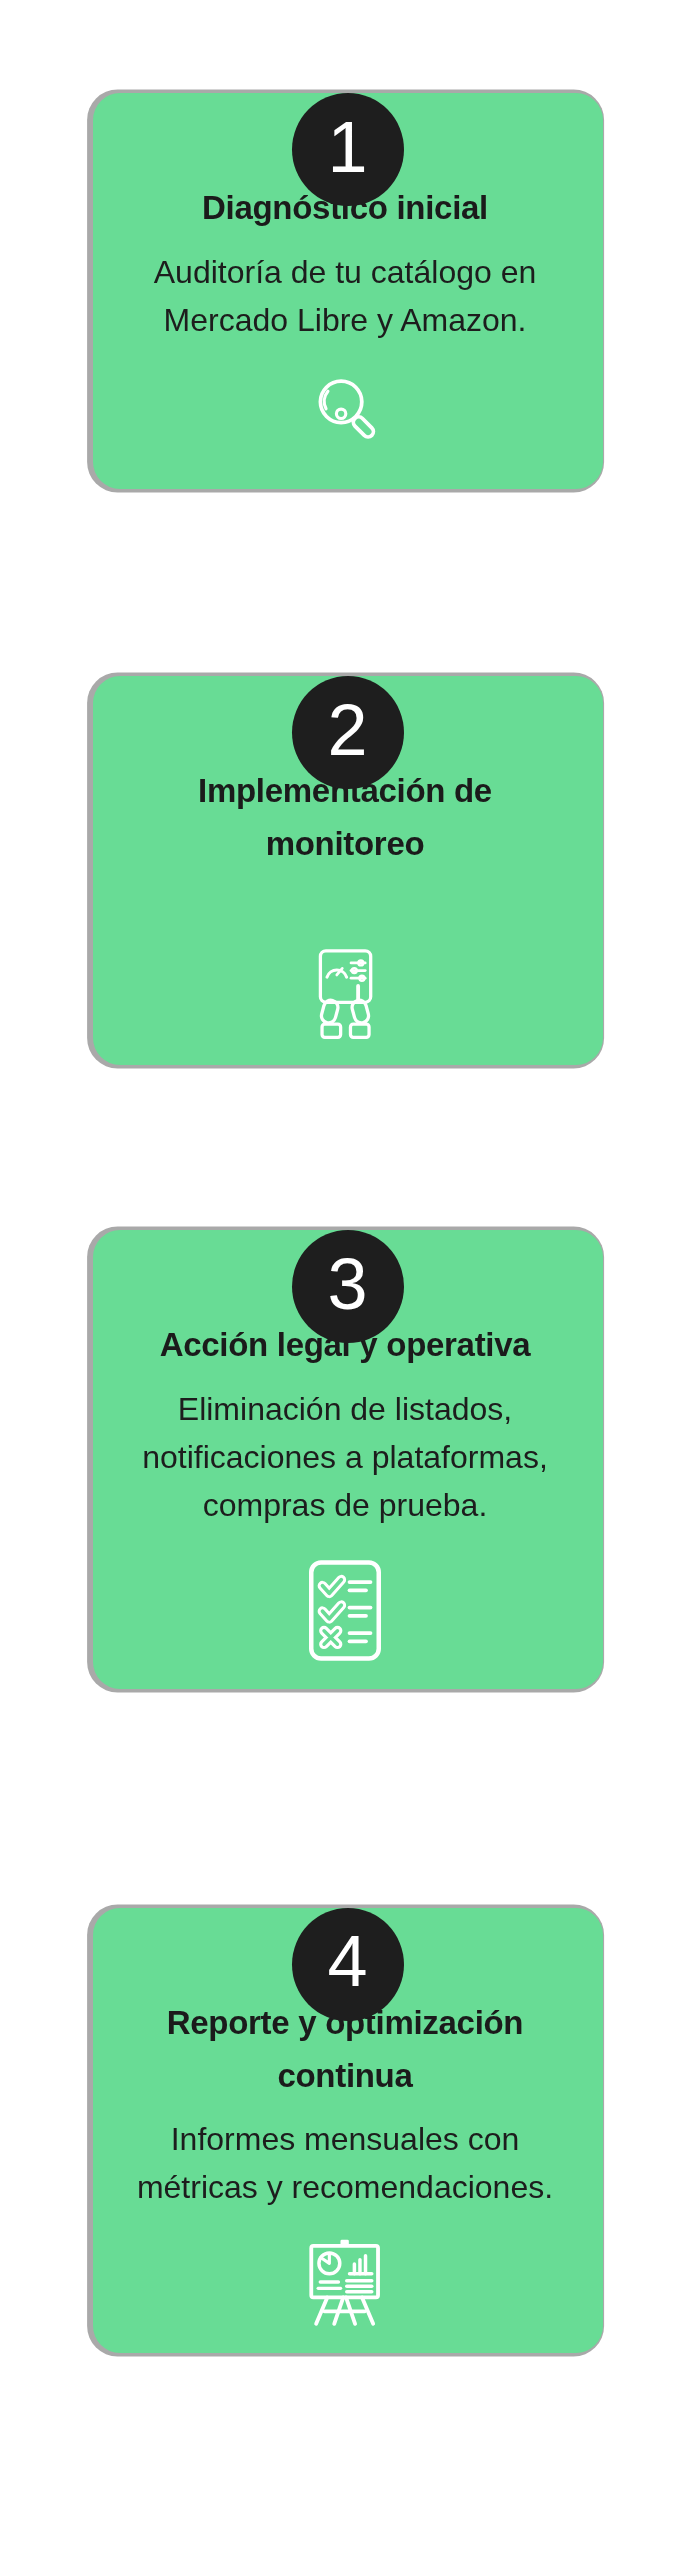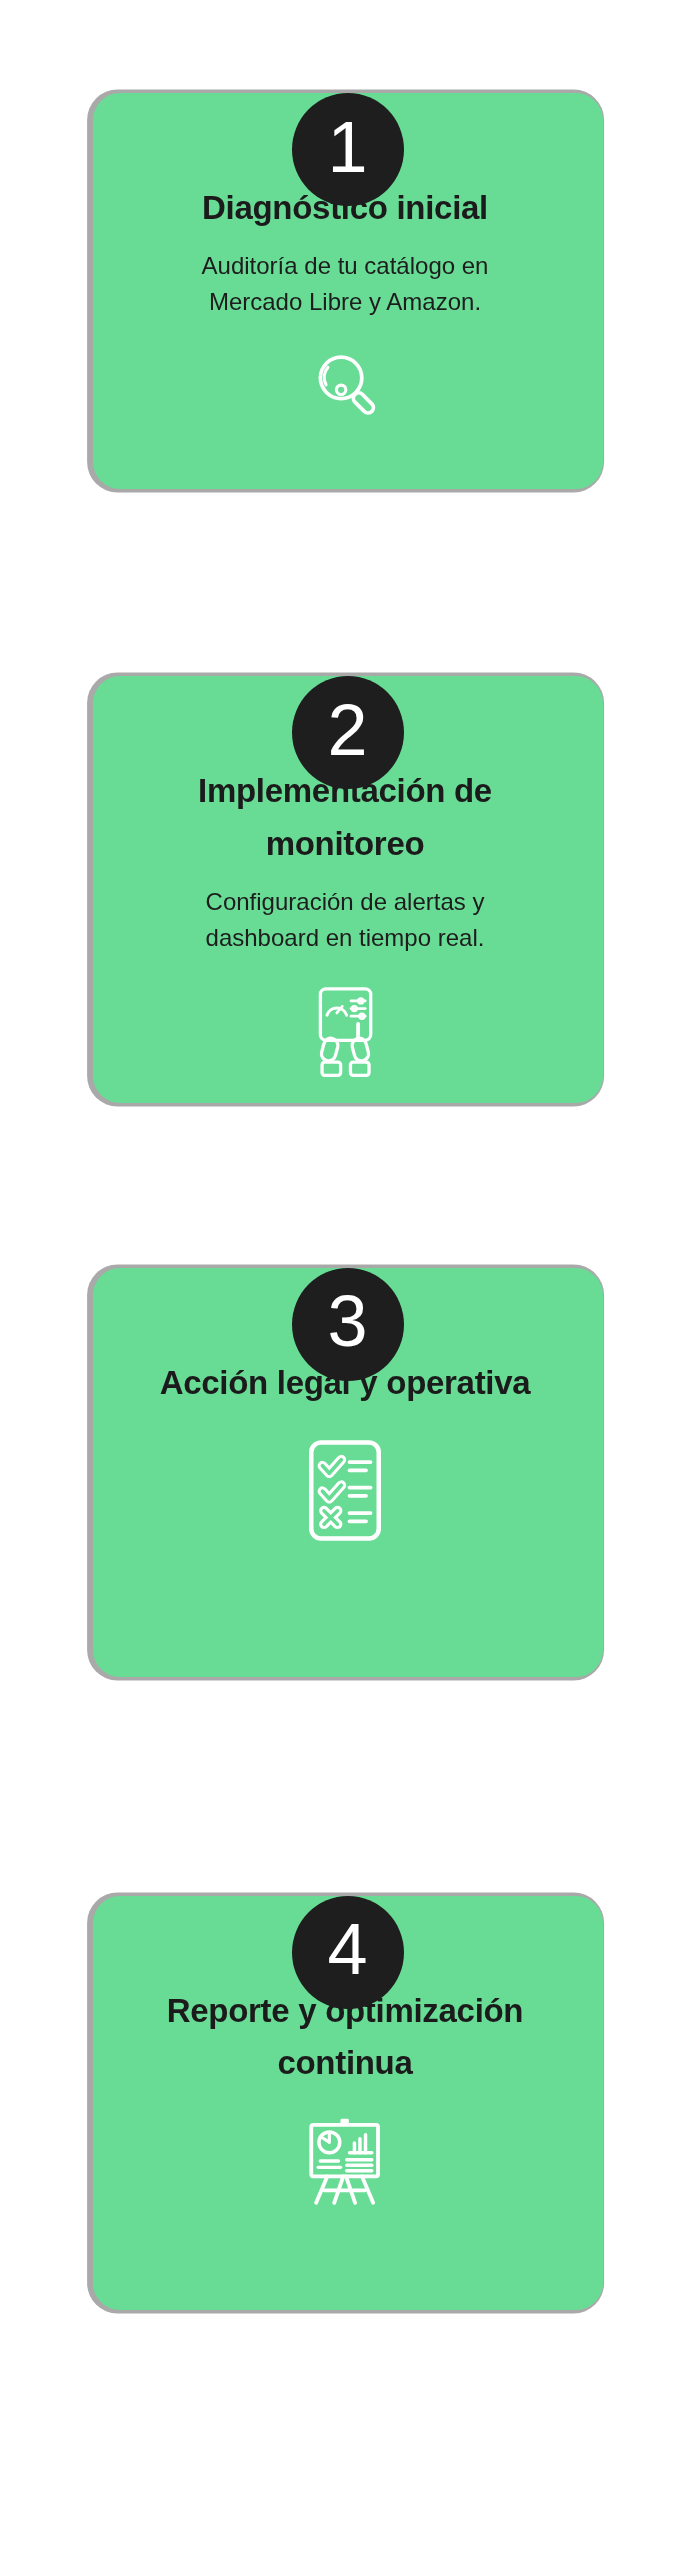--- a/index.html
+++ b/index.html
@@ -70,21 +70,21 @@
   .card-title {
     font-weight: 700;
     font-size: 33px;
     line-height: 1.6;
     letter-spacing: -0.3px;
     white-space: pre-line;
     color: #1b1b1b;
   }
   .card-desc {
     margin-top: 13px;
-    font-size: 24px;
+    font-size: 32px;
     line-height: 1.5;
     white-space: pre-line;
     color: #1d1d1d;
   }
   .icon-wrap {
     margin-top: 28px;
     display: flex;
     align-items: flex-end;
     justify-content: center;
   }
@@ -127,22 +127,20 @@
     </div>
   </section>
 
   <section class="step step-2">
     <div class="badge">
       <span class="num">2</span>
     </div>
     <div class="card">
       <h2 class="card-title">Implementación de
 monitoreo</h2>
-      <p class="card-desc">Configuración de alertas y
-dashboard en tiempo real.</p>
       <div class="icon-wrap">
         <svg width="82" height="94" viewBox="0 0 150 170">
           <rect class="stroke" x="30" y="8" width="92" height="94" rx="10" stroke-width="6"></rect>
           <path class="stroke" d="M 42 56 A 19 19 0 0 1 78 56" stroke-width="5.5"></path>
           <line class="stroke" x1="60" y1="52" x2="70" y2="40" stroke-width="5"></line>
           <line class="stroke" x1="86" y1="30" x2="112" y2="30" stroke-width="5"></line>
           <circle class="stroke" cx="104" cy="30" r="4.5" stroke-width="4.5"></circle>
           <line class="stroke" x1="86" y1="44" x2="112" y2="44" stroke-width="5"></line>
           <circle class="stroke" cx="92" cy="44" r="4.5" stroke-width="4.5"></circle>
           <line class="stroke" x1="86" y1="58" x2="112" y2="58" stroke-width="5"></line>
@@ -156,20 +154,23 @@
       </div>
     </div>
   </section>
 
   <section class="step step-3">
     <div class="badge">
       <span class="num">3</span>
     </div>
     <div class="card">
       <h2 class="card-title">Acción legal y operativa</h2>
+      <p class="card-desc">Eliminación de listados,
+notificaciones a plataformas,
+compras de prueba.</p>
       <div class="icon-wrap">
         <svg width="78" height="107" viewBox="0 0 104 142">
           <rect class="stroke" x="7" y="7" width="90" height="128" rx="13" stroke-width="6"></rect>
           <path class="stroke" d="M 22 38 l 9 10 l 16 -18" stroke-width="13"></path>
           <path class="stroke-green" d="M 22 38 l 9 10 l 16 -18" stroke-width="5"></path>
           <path class="stroke" d="M 22 72 l 9 10 l 16 -18" stroke-width="13"></path>
           <path class="stroke-green" d="M 22 72 l 9 10 l 16 -18" stroke-width="5"></path>
           <path class="stroke" d="M 24 98 l 18 18 M 42 98 l -18 18" stroke-width="13"></path>
           <path class="stroke-green" d="M 24 98 l 18 18 M 42 98 l -18 18" stroke-width="4.5"></path>
           <line class="stroke" x1="58" y1="33" x2="86" y2="33" stroke-width="5"></line>
@@ -183,20 +184,22 @@
     </div>
   </section>
 
   <section class="step step-4">
     <div class="badge">
       <span class="num">4</span>
     </div>
     <div class="card">
       <h2 class="card-title">Reporte y optimización
 continua</h2>
+      <p class="card-desc">Informes mensuales con
+métricas y recomendaciones.</p>
       <div class="icon-wrap">
         <svg width="80" height="89" viewBox="0 0 115 128">
           <rect class="fill-white" x="51" y="1" width="12" height="9" rx="2"></rect>
           <rect class="stroke" x="9" y="10" width="96" height="74" rx="3" stroke-width="5.5"></rect>
           <circle class="stroke" cx="35" cy="35" r="15" stroke-width="5"></circle>
           <path class="stroke" d="M 35 35 L 35 21 M 35 35 L 23 27" stroke-width="4.5"></path>
           <line class="stroke" x1="64" y1="50" x2="96" y2="50" stroke-width="5"></line>
           <line class="stroke" x1="71" y1="50" x2="71" y2="36" stroke-width="5"></line>
           <line class="stroke" x1="79" y1="50" x2="79" y2="30" stroke-width="5"></line>
           <line class="stroke" x1="87" y1="50" x2="87" y2="24" stroke-width="5"></line>

